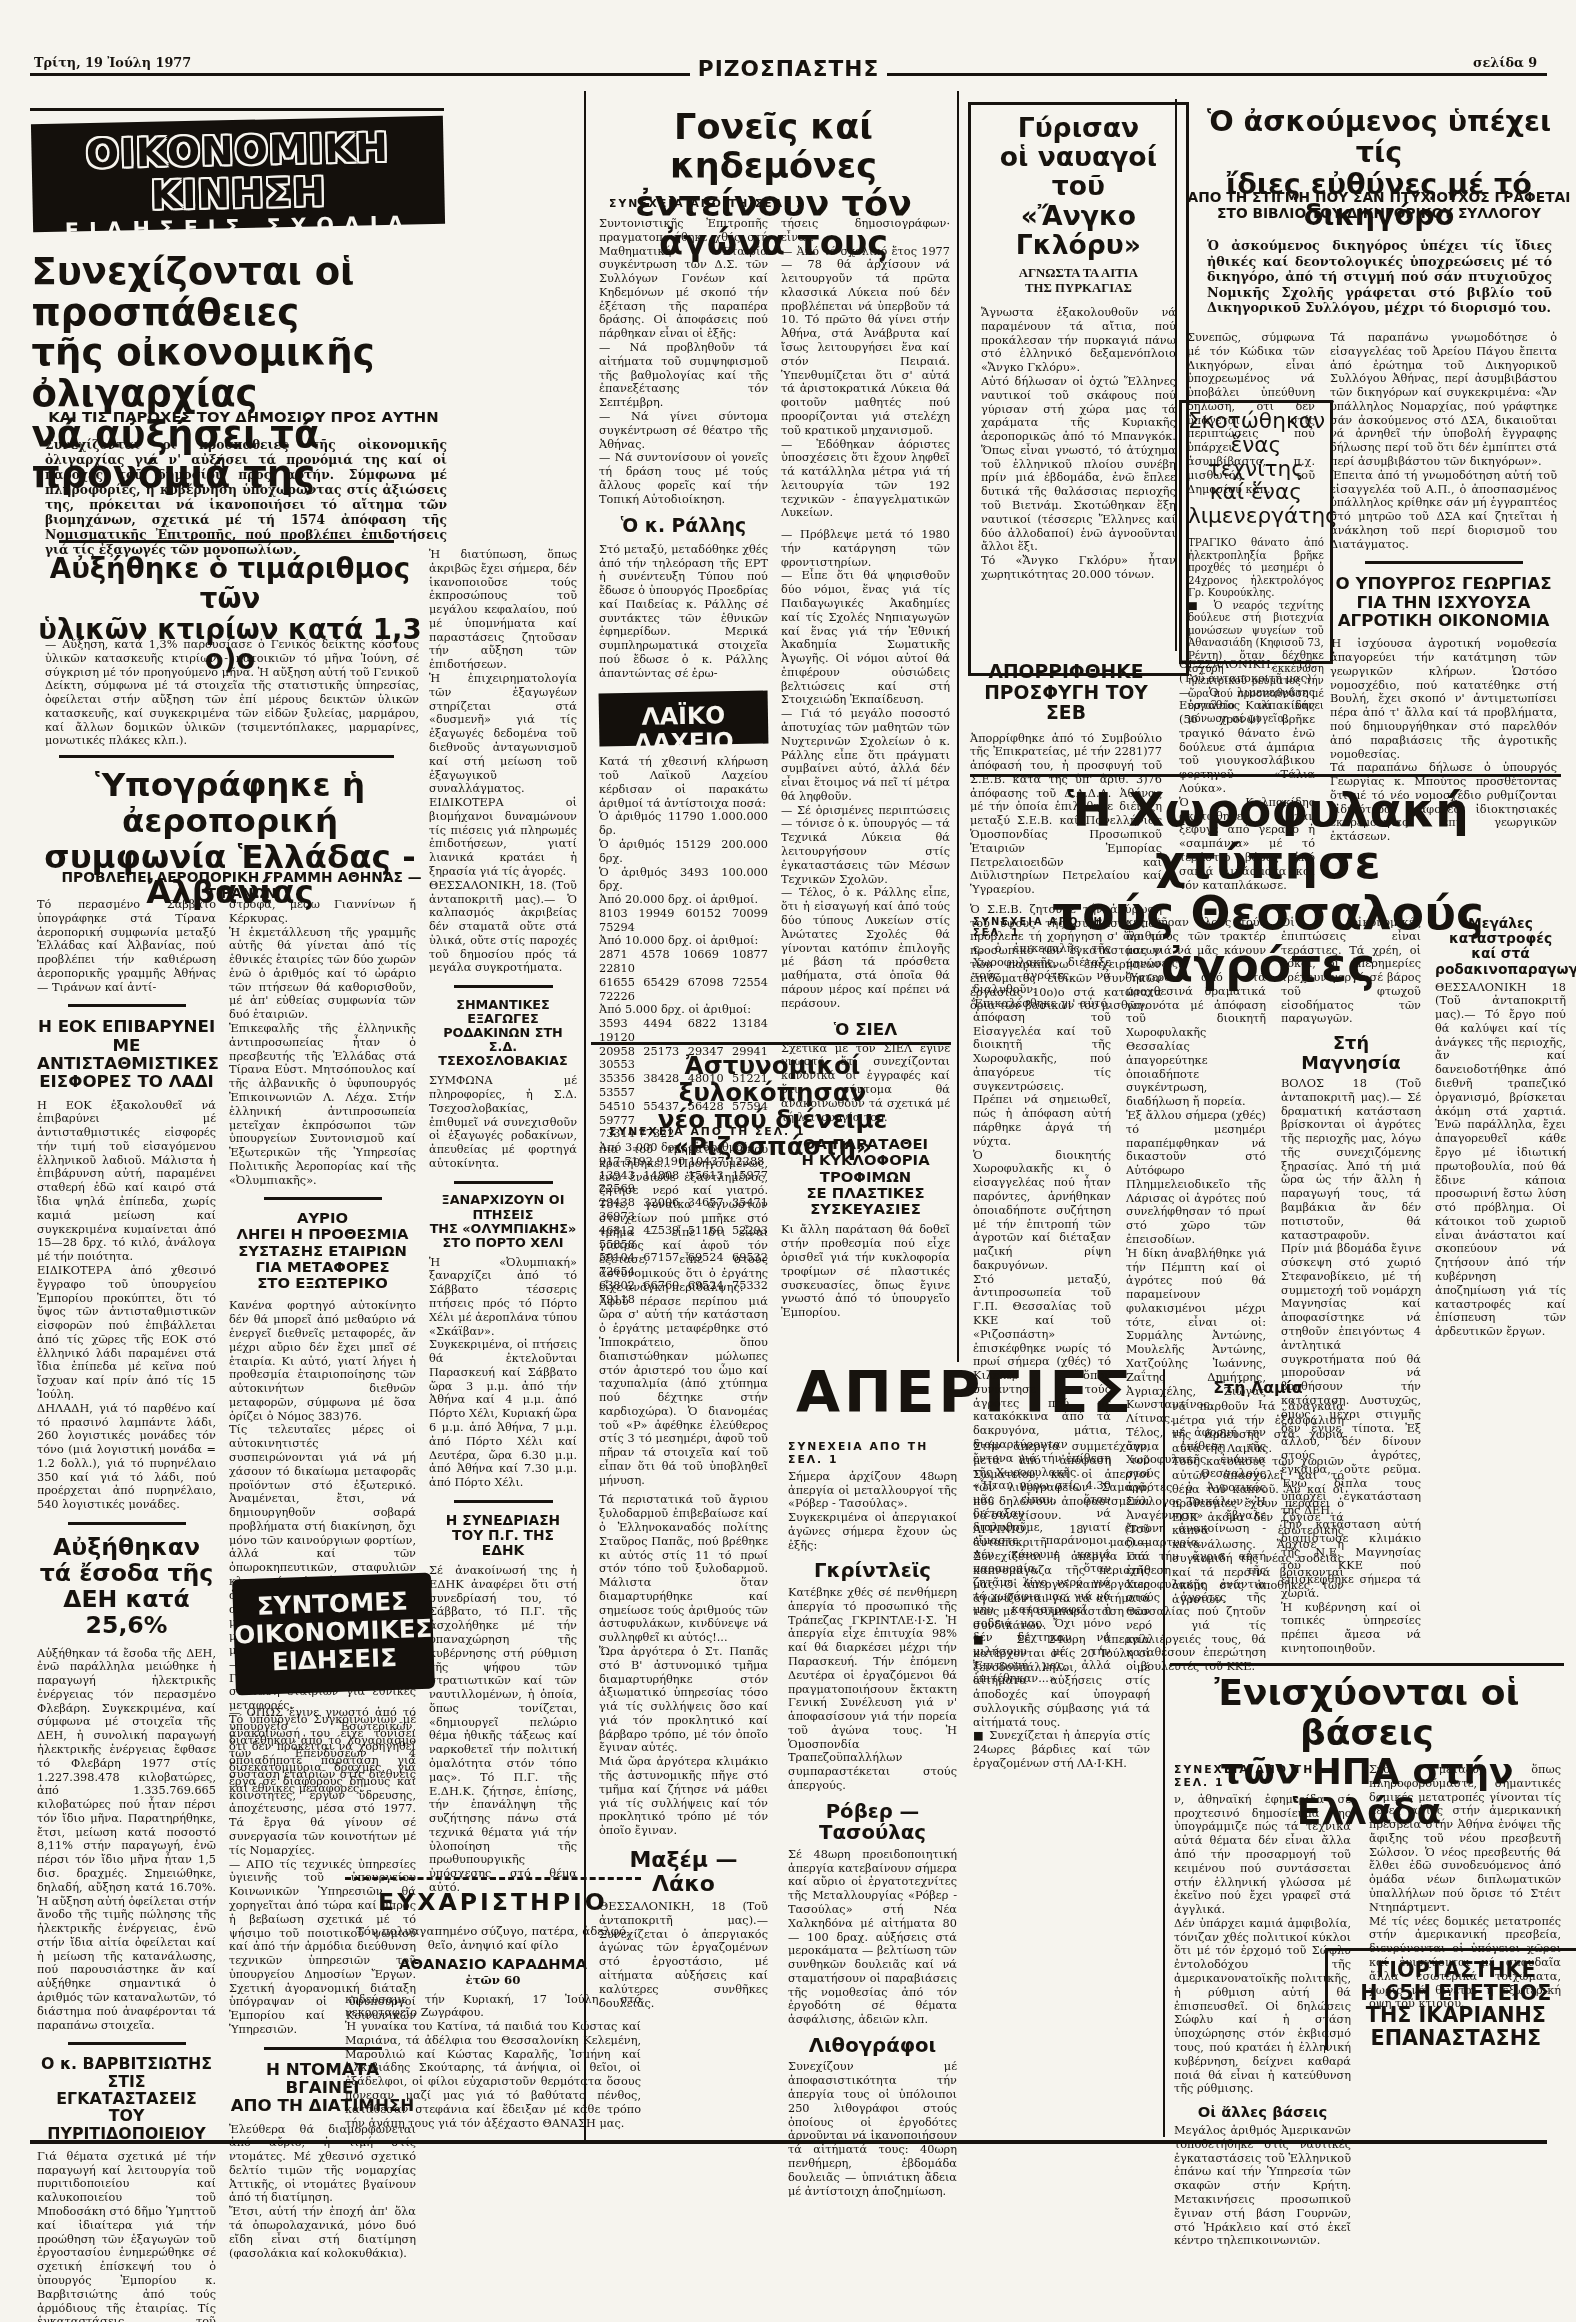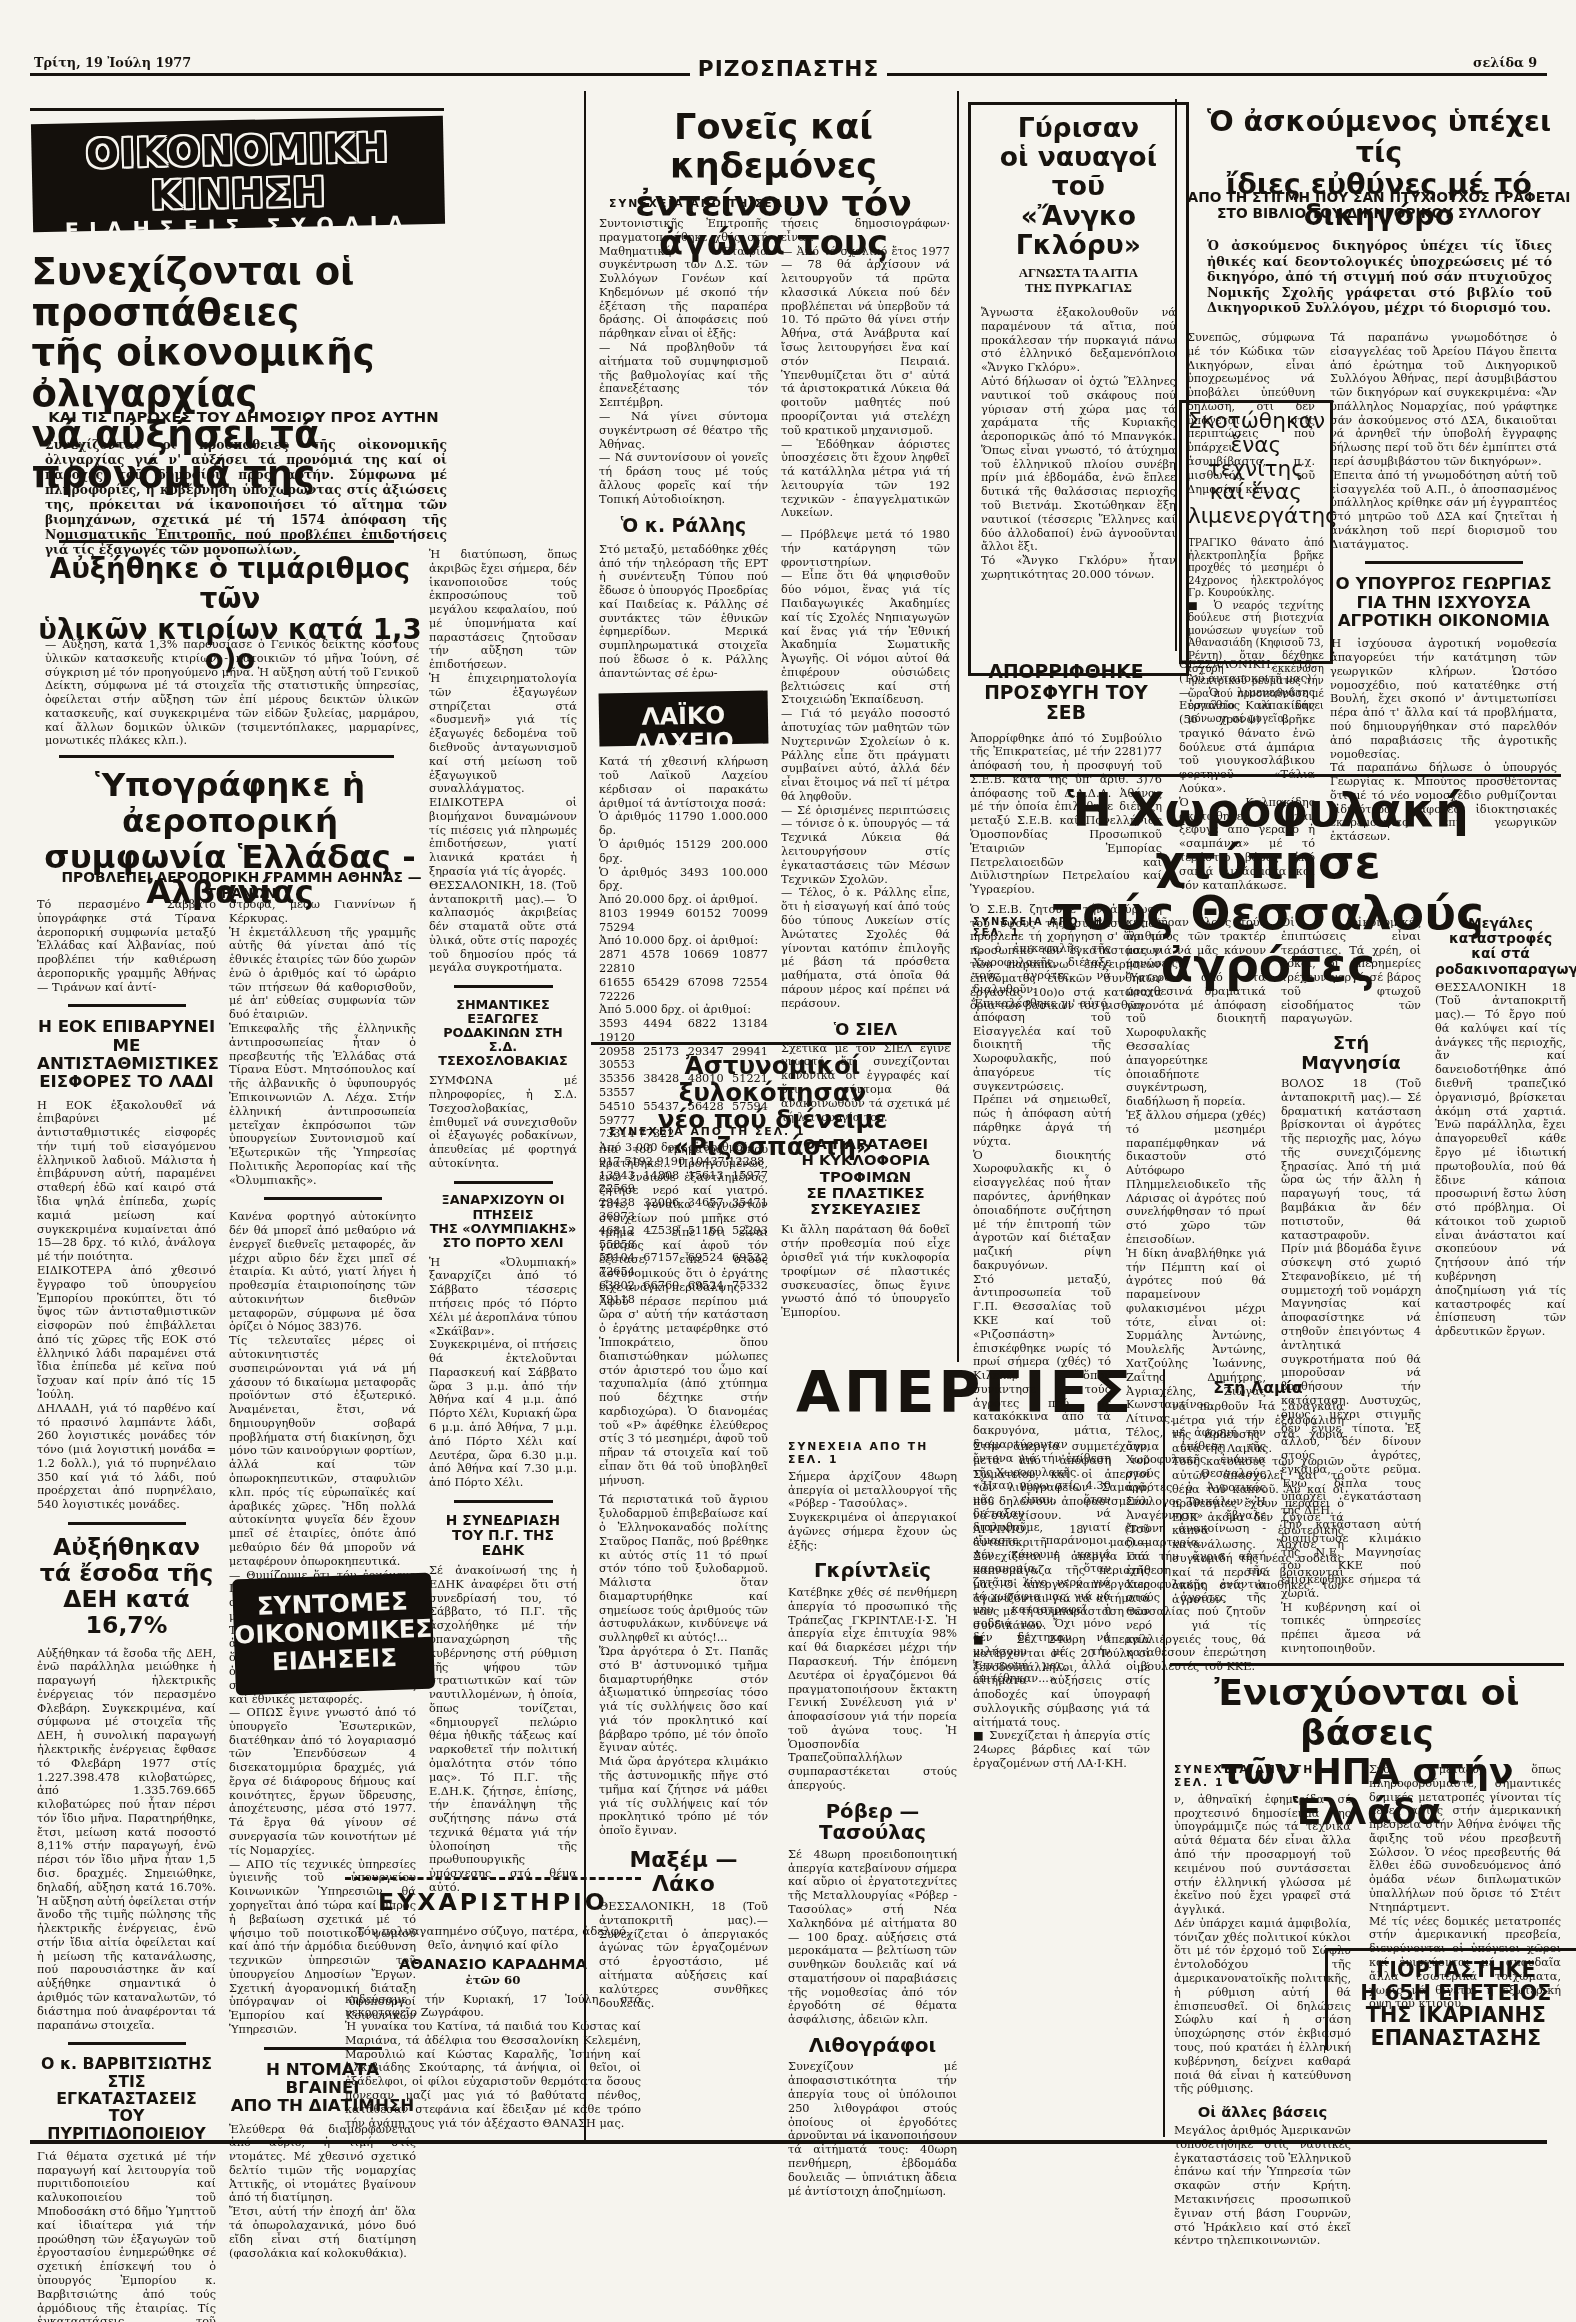--- a/index.html
+++ b/index.html
@@ -61,35 +61,40 @@
   <div class="rule" style="width:118px;margin:9.9px auto;"></div>
   <div class="hd ctr" style="font-size:16.7px;">Η ΕΟΚ ΕΠΙΒΑΡΥΝΕΙ
 ΜΕ ΑΝΤΙΣΤΑΘΜΙΣΤΙΚΕΣ
 ΕΙΣΦΟΡΕΣ ΤΟ ΛΑΔΙ</div>
   <div class="p" style="margin-top:7.9px;">Η ΕΟΚ ἐξακολουθεῖ νά ἐπιβαρύνει μέ ἀντισταθμιστικές εἰσφορές τήν τιμή τοῦ εἰσαγόμενου ἑλληνικοῦ λαδιοῦ. Μάλιστα ἡ ἐπιβάρυνση αὐτή, παραμένει σταθερή ἐδῶ καί καιρό στά ἴδια ψηλά ἐπίπεδα, χωρίς καμιά μείωση καί συγκεκριμένα κυμαίνεται ἀπό 15—28 δρχ. τό κιλό, ἀνάλογα μέ τήν ποιότητα.
 ΕΙΔΙΚΟΤΕΡΑ ἀπό χθεσινό ἔγγραφο τοῦ ὑπουργείου Ἐμπορίου προκύπτει, ὅτι τό ὕψος τῶν ἀντισταθμιστικῶν εἰσφορῶν πού ἐπιβάλλεται ἀπό τίς χῶρες τῆς ΕΟΚ στό ἑλληνικό λάδι παραμένει στά ἴδια ἐπίπεδα μέ κεῖνα πού ἴσχυαν καί πρίν ἀπό τίς 15 Ἰούλη.
 ΔΗΛΑΔΗ, γιά τό παρθένο καί τό πρασινό λαμπάντε λάδι, 260 λογιστικές μονάδες τόν τόνο (μιά λογιστική μονάδα = 1.2 δολλ.), γιά τό πυρηνέλαιο 350 καί γιά τό λάδι, πού προέρχεται ἀπό πυρηνέλαιο, 540 λογιστικές μονάδες.</div>
   <div class="rule" style="width:118px;margin:9.9px auto;"></div>
   <div class="hd ctr" style="font-size:23.6px;">Αὐξήθηκαν
 τά ἔσοδα τῆς
-ΔΕΗ κατά 16,7%</div>
+ΔΕΗ κατά 25,6%</div>
   <div class="p" style="margin-top:7.9px;">Αὐξήθηκαν τά ἔσοδα τῆς ΔΕΗ, ἐνῶ παράλληλα μειώθηκε ἡ παραγωγή ἠλεκτρικῆς ἐνέργειας τόν περασμένο Φλεβάρη. Συγκεκριμένα, καί σύμφωνα μέ στοιχεῖα τῆς ΔΕΗ, ἡ συνολική παραγωγή ἠλεκτρικῆς ἐνέργειας ἔφθασε τό Φλεβάρη 1977 στίς 1.227.398.478 κιλοβατώρες, ἀπό 1.335.769.665 κιλοβατώρες πού ἦταν πέρσι τόν ἴδιο μῆνα. Παρατηρήθηκε, ἔτσι, μείωση κατά ποσοστό 8,11% στήν παραγωγή, ἐνῶ πέρσι τόν ἴδιο μῆνα ἦταν 1,5 δισ. δραχμές. Σημειώθηκε, δηλαδή, αὔξηση κατά 16.70%. Ἡ αὔξηση αὐτή ὀφείλεται στήν ἄνοδο τῆς τιμῆς πώλησης τῆς ἠλεκτρικῆς ἐνέργειας, ἐνῶ στήν ἴδια αἰτία ὀφείλεται καί ἡ μείωση τῆς κατανάλωσης, πού παρουσιάστηκε ἄν καί αὐξήθηκε σημαντικά ὁ ἀριθμός τῶν καταναλωτῶν, τό διάστημα πού ἀναφέρονται τά παραπάνω στοιχεῖα.</div>
   <div class="rule" style="width:118px;margin:9.9px auto;"></div>
   <div class="hd ctr" style="font-size:15.8px;">Ο κ. ΒΑΡΒΙΤΣΙΩΤΗΣ
 ΣΤΙΣ ΕΓΚΑΤΑΣΤΑΣΕΙΣ
 ΤΟΥ ΠΥΡΙΤΙΔΟΠΟΙΕΙΟΥ</div>
   <div class="p" style="margin-top:7.9px;">Γιά θέματα σχετικά μέ τήν παραγωγή καί λειτουργία τοῦ πυριτιδοποιείου καί καλυκοποιείου τοῦ Μποδοσάκη στό δῆμο Ὑμηττοῦ καί ἰδιαίτερα γιά τήν προώθηση τῶν ἐξαγωγῶν τοῦ ἐργοστασίου ἐνημερώθηκε σέ σχετική ἐπίσκεψή του ὁ ὑπουργός Ἐμπορίου κ. Βαρβιτσιώτης ἀπό τούς ἁρμόδιους τῆς ἑταιρίας. Τίς ἐγκαταστάσεις τοῦ ἐργοστασίου ὁ κ. Βαρβιτσιώτης τίς ἐπισκέφθηκε μαζί μέ ἀνώτερους ὑπαλλήλους τοῦ ὑπουργείου Ἐμπορίου.</div>
 
 </div>
 
 <div class="abs" style="left:229px;top:898px;width:187px;">
   <div class="p">στροφα, μέσω Γιαννίνων ἤ Κέρκυρας.
 Ἡ ἐκμετάλλευση τῆς γραμμῆς αὐτῆς θά γίνεται ἀπό τίς ἐθνικές ἑταιρίες τῶν δύο χωρῶν ἐνῶ ὁ ἀριθμός καί τό ὡράριο τῶν πτήσεων θά καθορισθοῦν, μέ ἀπ' εὐθείας συμφωνία τῶν δυό ἑταιριῶν.
 Ἐπικεφαλῆς τῆς ἑλληνικῆς ἀντιπροσωπείας ἦταν ὁ πρεσβευτής τῆς Ἑλλάδας στά Τίρανα Εὐστ. Μητσόπουλος καί τῆς ἀλβανικῆς ὁ ὑφυπουργός Ἐπικοινωνιῶν Λ. Λέχα. Στήν ἑλληνική ἀντιπροσωπεία μετεῖχαν ἐκπρόσωποι τῶν ὑπουργείων Συντονισμοῦ καί Ἐξωτερικῶν τῆς Ὑπηρεσίας Πολιτικῆς Ἀεροπορίας καί τῆς «Ὀλυμπιακῆς».</div>
   <div class="rule" style="width:118px;margin:9.9px auto;"></div>
+  <div class="hd ctr" style="font-size:14.8px;">ΑΥΡΙΟ
+ΛΗΓΕΙ Η ΠΡΟΘΕΣΜΙΑ
+ΣΥΣΤΑΣΗΣ ΕΤΑΙΡΙΩΝ
+ΓΙΑ ΜΕΤΑΦΟΡΕΣ
+ΣΤΟ ΕΞΩΤΕΡΙΚΟ</div>
   <div class="p" style="margin-top:7.9px;">Κανένα φορτηγό αὐτοκίνητο δέν θά μπορεῖ ἀπό μεθαύριο νά ἐνεργεῖ διεθνεῖς μεταφορές, ἄν μέχρι αὔριο δέν ἔχει μπεῖ σέ ἑταιρία. Κι αὐτό, γιατί λήγει ἡ προθεσμία ἑταιριοποίησης τῶν αὐτοκινήτων διεθνῶν μεταφορῶν, σύμφωνα μέ ὅσα ὁρίζει ὁ Νόμος 383)76.
 Τίς τελευταῖες μέρες οἱ αὐτοκινητιστές συσπειρώνονται γιά νά μή χάσουν τό δικαίωμα μεταφορᾶς προϊόντων στό ἐξωτερικό. Ἀναμένεται, ἔτσι, νά δημιουργηθοῦν σοβαρά προβλήματα στή διακίνηση, ὄχι μόνο τῶν καινούργιων φορτίων, ἀλλά καί τῶν ὀπωροκηπευτικῶν, σταφυλιῶν κλπ. πρός τίς εὐρωπαϊκές καί ἀραβικές χῶρες. Ἤδη πολλά αὐτοκίνητα ψυγεῖα δέν ἔχουν μπεῖ σέ ἑταιρίες, ὁπότε ἀπό μεθαύριο δέν θά μποροῦν νά μεταφέρουν ὀπωροκηπευτικά.
 — Θυμίζουμε ὅτι τόν ἐρχόμενο Γενάρη λήγει ἡ προθεσμία γιά σύσταση ἑταιριῶν γιά ἐθνικές μεταφορές.
 Τό ὑπουργεῖο Συγκοινωνιῶν μέ ἀνακοίνωσή του εἶχε τονίσει ὅτι δέν πρόκειται νά χορηγηθεῖ ὁποιαδήποτε παράταση γιά σύσταση ἑταιριῶν στίς διεθνεῖς καί ἐθνικές μεταφορές.</div>
 </div>
 <div class="abs blackbox" style="left:234px;top:1576px;width:199px;height:116px;transform:rotate(-2deg);border-radius:5.9px;">
   <div class="hd" style="font-size:24.6px;padding-top:13.8px;line-height:1.15;white-space:pre-line;color:#f6f4ee;">ΣΥΝΤΟΜΕΣ
 ΟΙΚΟΝΟΜΙΚΕΣ
 ΕΙΔΗΣΕΙΣ</div>
 </div>

